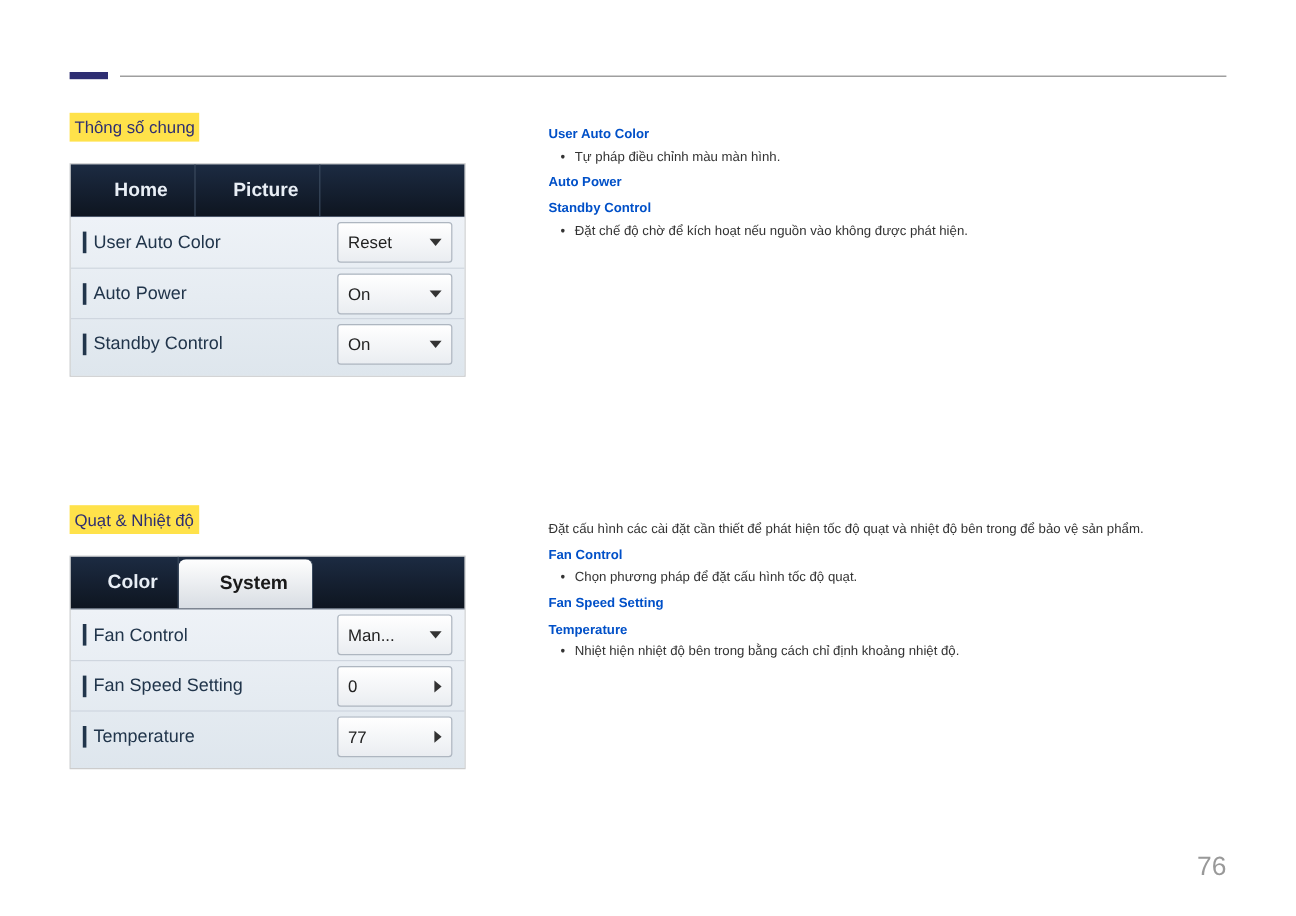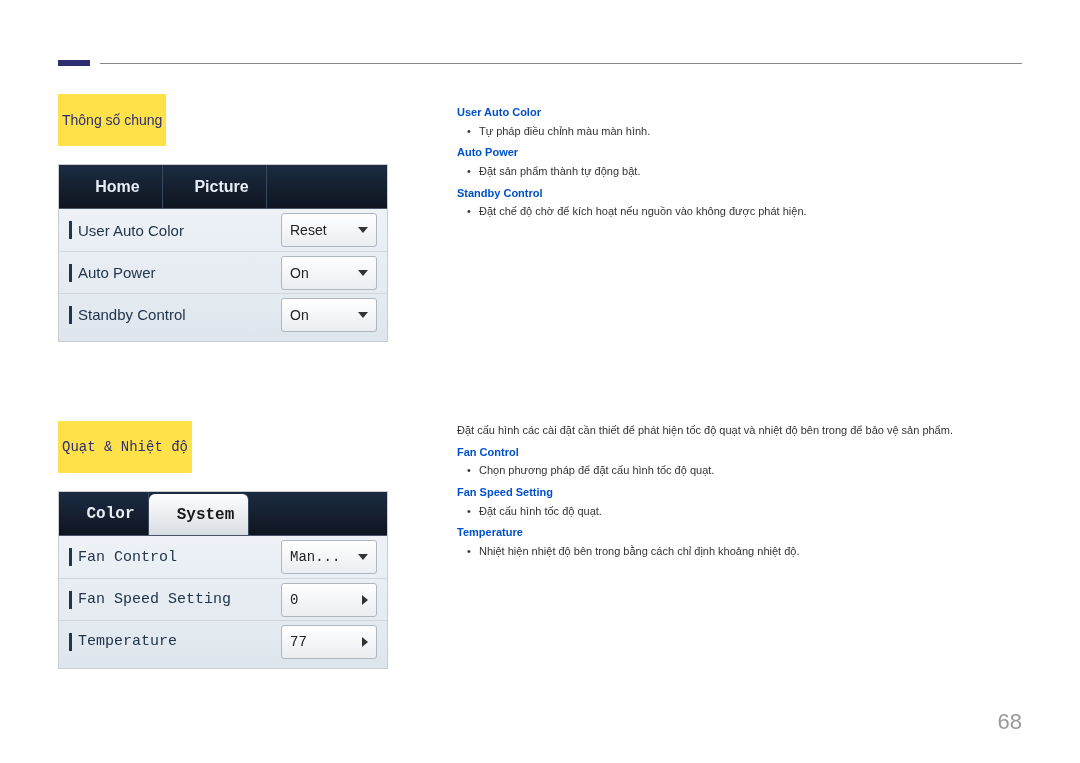--- a/index.html
+++ b/index.html
@@ -25,39 +25,39 @@
     left: 100px;
     right: 58px;
     height: 1px;
     background: #888;
   }
   .section-title {
     display: inline-block;
     background: #ffe24a;
     color: #2e2e72;
     font-size: 14px;
-    padding: 18px 4px;
+    padding: 4px 4px;
     font-weight: normal;
   }
   .left-col {
     position: absolute;
     left: 58px;
     width: 340px;
   }
   .section1 { top: 94px; }
-  .section2 { top: 421px; font-family: Liberation Mono, monospace; }
+  .section2 { top: 421px; }
   .right-col {
     position: absolute;
     left: 457px;
     width: 560px;
     font-size: 11px;
     line-height: 1.7;
   }
   .desc1 { top: 100px; }
-  .desc2 { top: 421px; }
+  .desc2 { top: 432px; }
   .blue-head {
     color: #0050c8;
     font-weight: bold;
     font-size: 11px;
     margin-top: 3px;
   }
   .bullet {
     padding-left: 22px;
     position: relative;
     color: #333;
@@ -219,31 +219,30 @@
           </div>
       </div>
     </div>
   </div>
 </div>
 
 <div class="right-col desc1">
   <div class="blue-head">User Auto Color</div>
   <div class="bullet">Tự pháp điều chỉnh màu màn hình.</div>
   <div class="blue-head">Auto Power</div>
-  <div class="bullet">Đặt sản phẩm thành tự động bật.</div>
   <div class="blue-head">Standby Control</div>
   <div class="bullet">Đặt chế độ chờ để kích hoạt nếu nguồn vào không được phát hiện.</div>
 </div>
 
 <div class="left-col section2">
   <span class="section-title">Quạt &amp; Nhiệt độ</span>
   <div class="ui-box">
     <div class="tabs">
       <div class="tab inactive" style="width:90px">Color</div>
-      <div class="tab active" style="width:100px">System</div>
+      <div class="tab active" style="width:112px">System</div>
       <div class="tabspacer"></div>
     </div>
     <div class="rows">
       <div class="row">
         <div class="rlabel">
             <span class="bar"></span>
             <span>Fan Control</span>
           </div>
         <div class="rvalue">
             <span>Man...</span>
@@ -272,18 +271,17 @@
       </div>
     </div>
   </div>
 </div>
 
 <div class="right-col desc2">
   <div>Đặt cấu hình các cài đặt cần thiết để phát hiện tốc độ quạt và nhiệt độ bên trong để bảo vệ sản phẩm.</div>
   <div class="blue-head">Fan Control</div>
   <div class="bullet">Chọn phương pháp để đặt cấu hình tốc độ quạt.</div>
   <div class="blue-head">Fan Speed Setting</div>
-  <div class="bullet">Đặt cấu hình tốc độ quạt.</div>
   <div class="blue-head">Temperature</div>
   <div class="bullet">Nhiệt hiện nhiệt độ bên trong bằng cách chỉ định khoảng nhiệt độ.</div>
 </div>
 
-<div class="page-num">68</div>
+<div class="page-num">76</div>
 
 </body></html>

